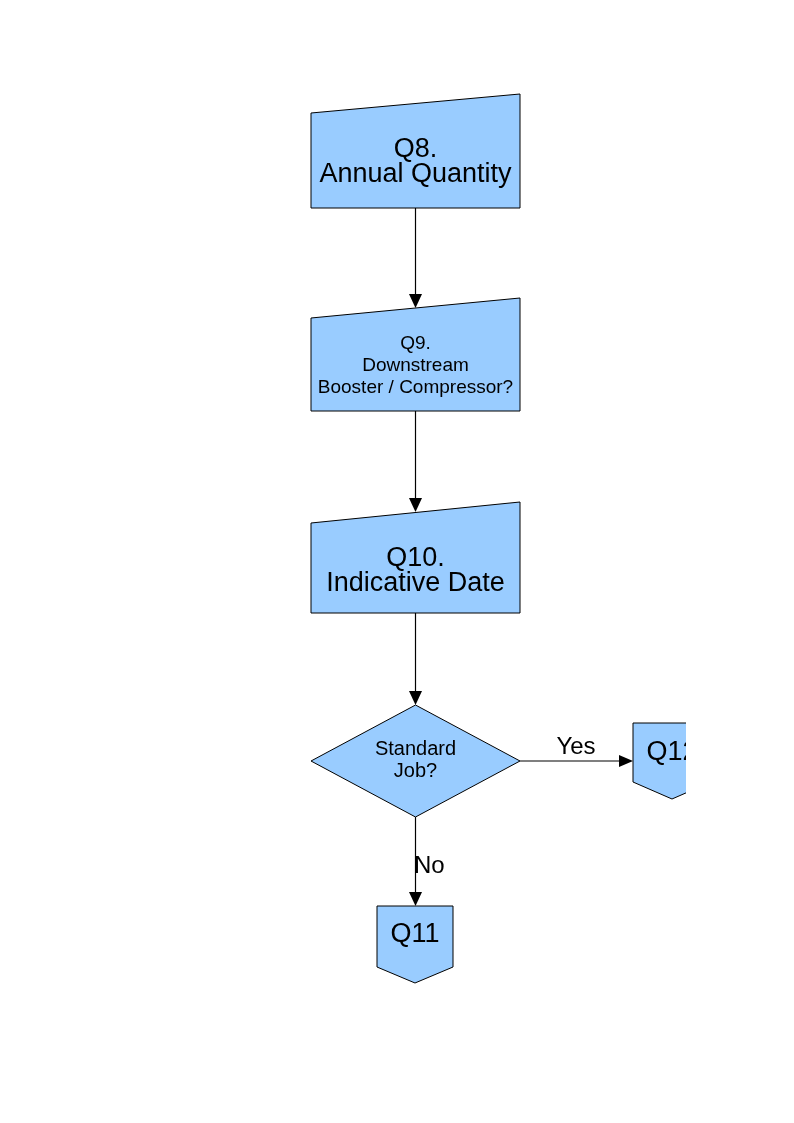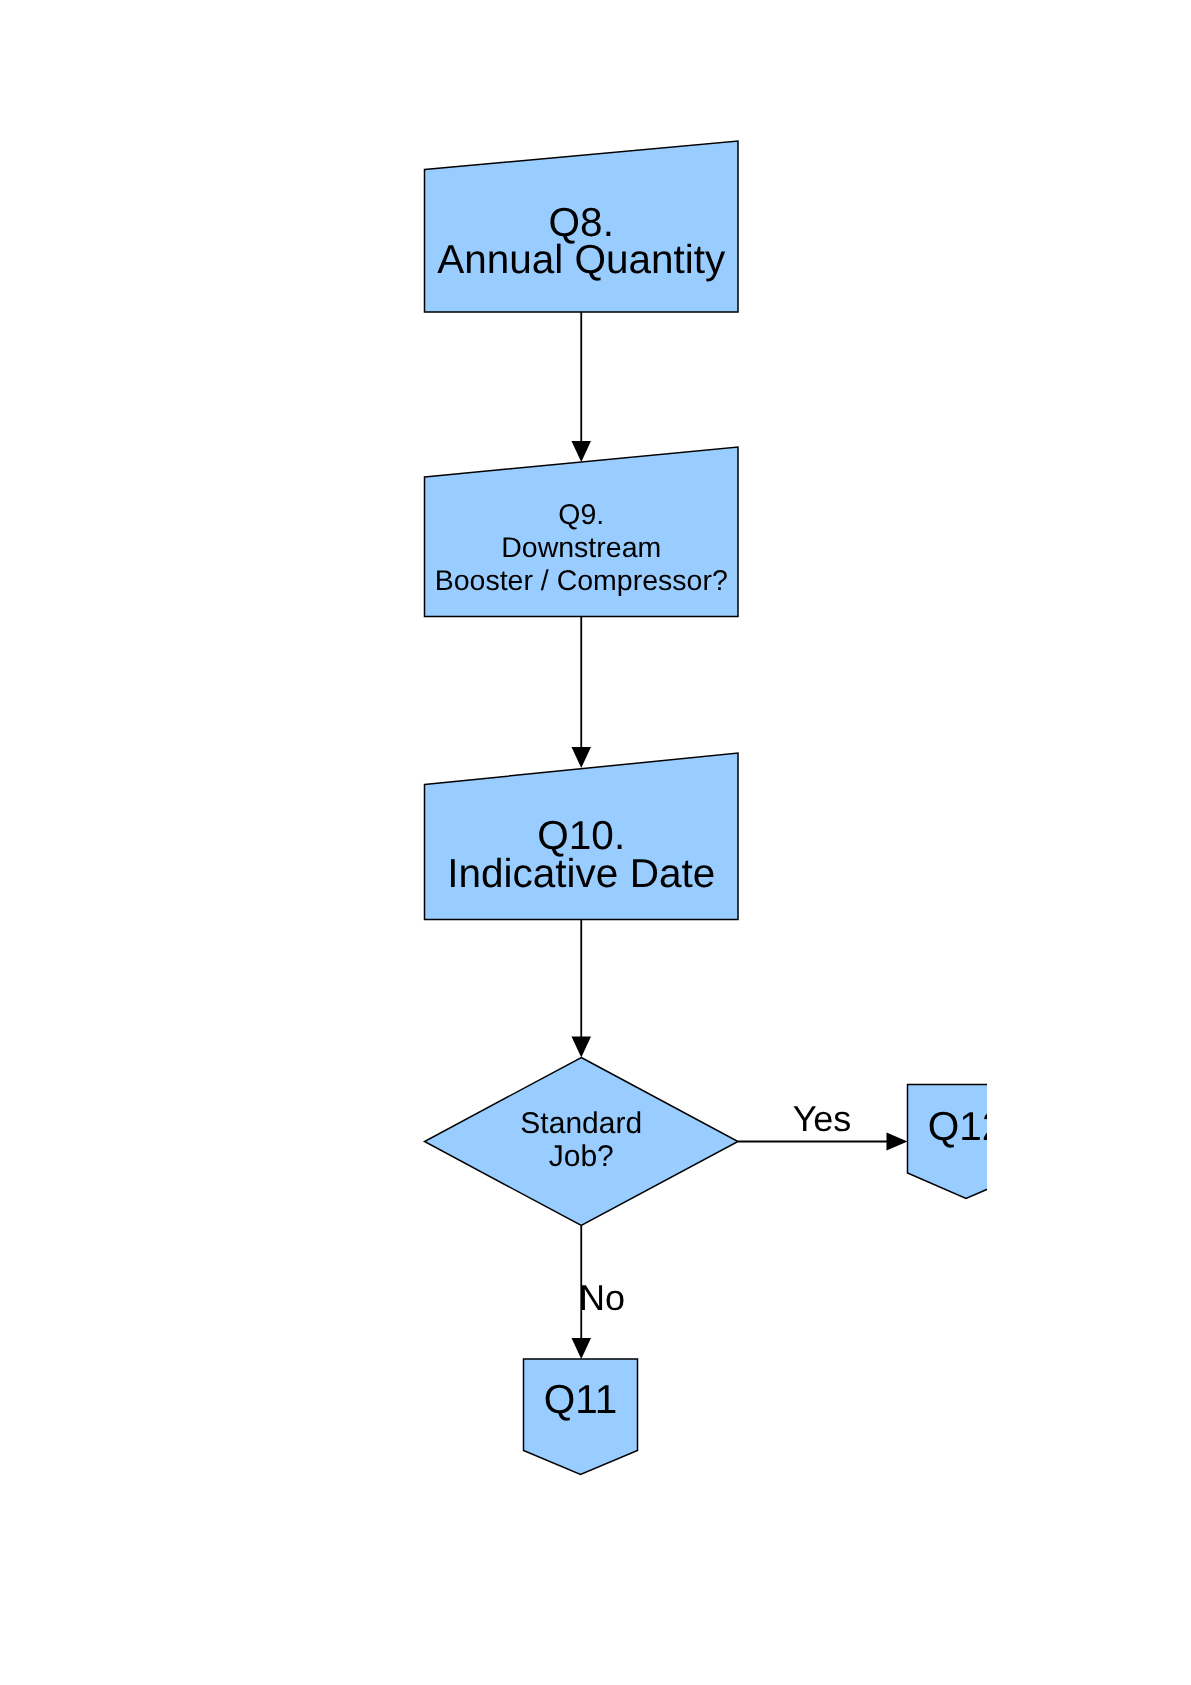--- a/index.html
+++ b/index.html
@@ -6,20 +6,21 @@
     margin: 0;
     padding: 0;
     background: #ffffff;
   }
   .page {
     position: relative;
     width: 658px;
     height: 1123px;
     background: #ffffff;
     overflow: hidden;
+    margin-left: 28px;
   }
   svg text {
     font-family: "Liberation Sans", sans-serif;
     fill: var(--text-color, #000000);
   }
   .node-shape {
     fill: var(--node-fill, #99ccff);
     stroke: var(--node-border, #000000);
     stroke-width: 1;
   }

